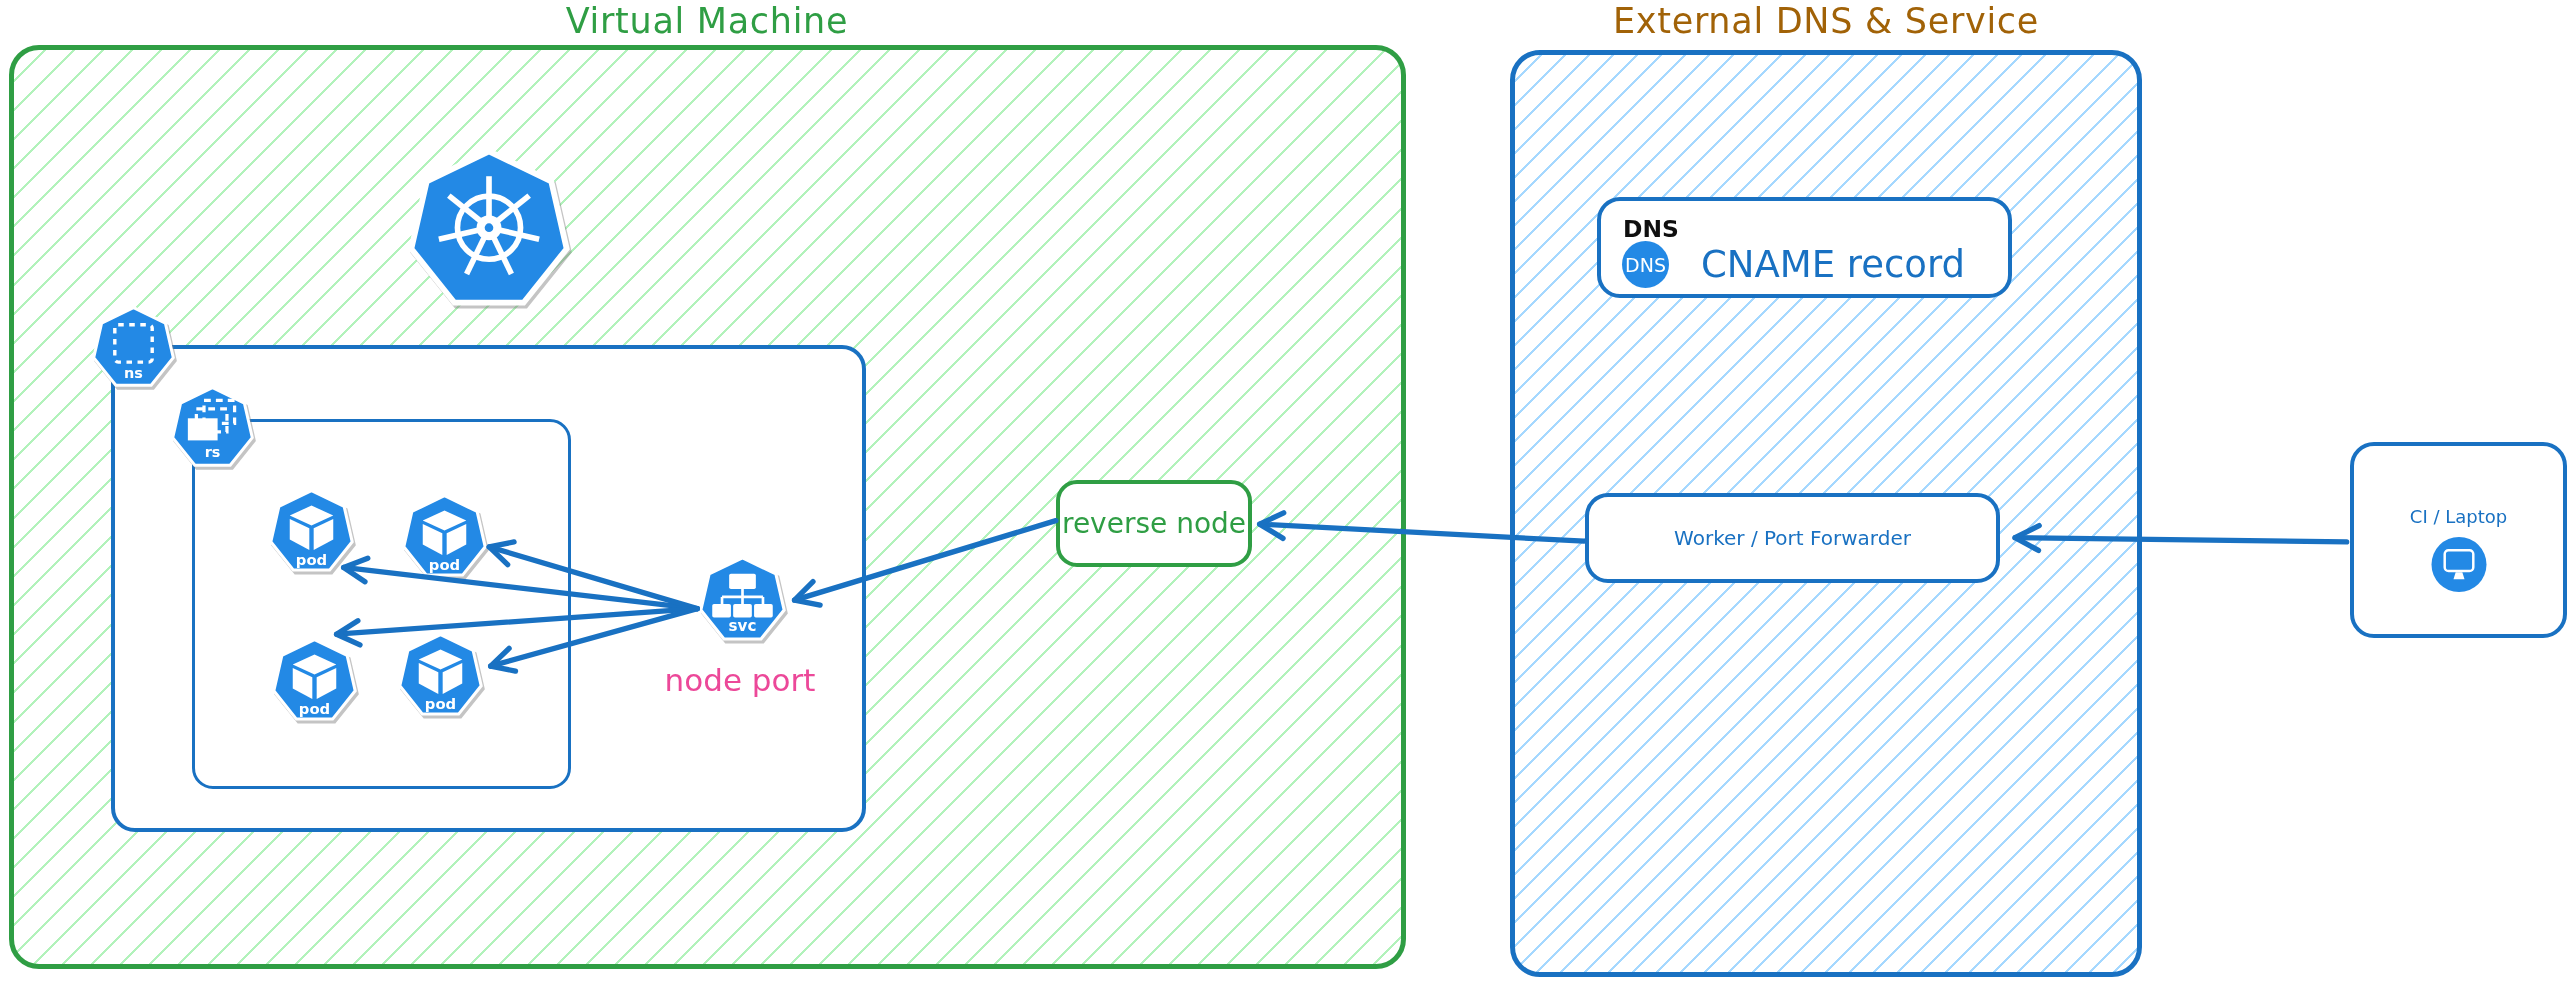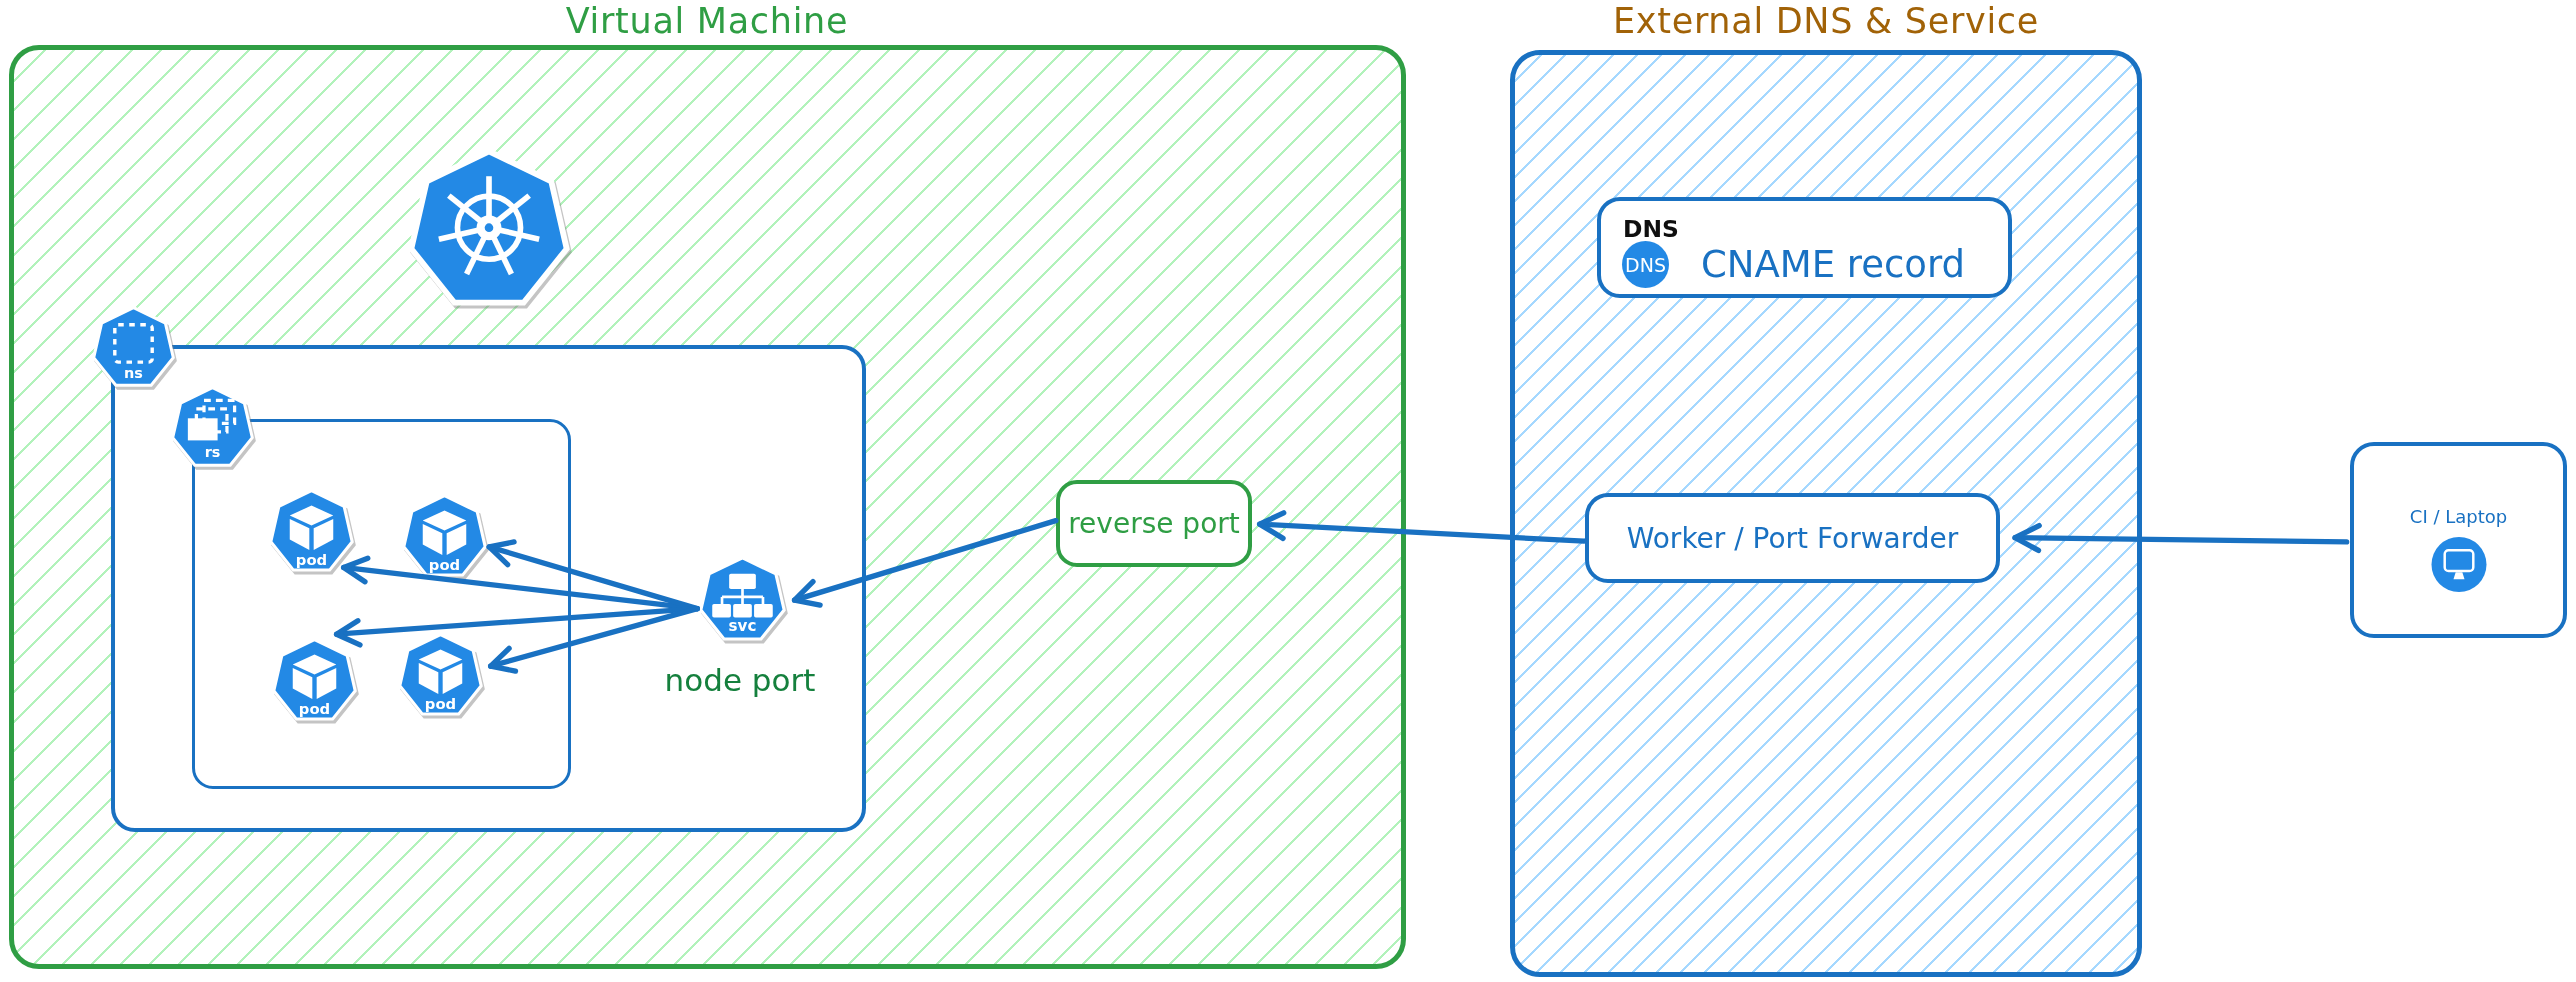--- a/index.html
+++ b/index.html
@@ -27,21 +27,21 @@
   
   .white-box { position:absolute; background:#ffffff; }
   .ns-box  { left:111px; top:345px; width:755px; height:487px; border:4.3px solid #1971c2; border-radius:24px; }
   .rs-box  { left:192px; top:419px; width:379px;  height:370px; border:3.6px solid #1971c2; border-radius:21px; }
   .rp-box  { left:1056px; top:480px; width:196px; height:87px; border:4.3px solid #2f9e44; border-radius:21px;
              display:flex; align-items:center; justify-content:center; }
   .rp-box span { color:#2f9e44; font-size:28px; white-space:nowrap; }
   .dns-card { left:1585px; top:197px; width:415px; height:101px; border:4.3px solid #1971c2; border-radius:23px;margin-left:12px; }
   .worker-card { left:1585px; top:493px; width:415px; height:90px; border:4.3px solid #1971c2; border-radius:23px;
              display:flex; align-items:center; justify-content:center; }
-  .worker-card span { color:#1971c2; font-size:28px; white-space:nowrap; }
+  .worker-card span { color:#1971c2; font-size:20px; white-space:nowrap; }
   .ci-box { left:2350px; top:442px; width:217px; height:196px; border:4.3px solid #1971c2; border-radius:24px; }
   .ci-label { position:absolute; left:0; top:60px; width:100%; text-align:center;
               color:#1971c2; font-size:18px; white-space:nowrap; }
 
   
   .dns-header { position:absolute; left:22px; top:14px; color:#0f0f0f; font-size:23.4px; font-weight:600; }
   .dns-circle { position:absolute; left:21px; top:40px; width:47px; height:47px; border-radius:50%;
                 background:#2389e5; display:flex; align-items:center; justify-content:center;
                 color:#ffffff; font-size:19px; }
   .dns-record { position:absolute; left:78px; right:21px; top:40px; height:47px;
@@ -55,21 +55,21 @@
   
   .hepticon { position:absolute; overflow:visible;
               filter:drop-shadow(2.8px 3.6px 0px rgba(125,125,125,0.45)); }
   .hept { fill:#2389e5; stroke:#ffffff; stroke-width:3.5; }
   .glyph-stroke { stroke:#ffffff; fill:none; }
   .glyph-fill   { fill:#ffffff; }
   .icon-label { fill:#ffffff; font-size:17px; text-anchor:middle;
                 font-family:"DejaVu Sans", sans-serif; font-weight:600; }
 
   .node-port { left:623px; top:662px; width:234px; text-align:center;
-               color:#15803d; font-size:31px; white-space:nowrap; }
+               color:#ec4899; font-size:31px; white-space:nowrap; }
 
   
   .arrows { position:absolute; left:0; top:0; width:2576px; height:983px; pointer-events:none; }
   .arrow  { stroke:#1971c2; stroke-width:7.5; fill:none; stroke-linecap:round; stroke-linejoin:round; }
 </style>
 </head>
 <body>
 
 <div class="region vm-box"></div>
 <div class="region ext-box"></div>
@@ -150,21 +150,21 @@
   </g>
   <rect x="16" y="54" width="21" height="15" rx="2" class="glyph-fill"></rect>
   <rect x="39.5" y="54" width="21" height="15" rx="2" class="glyph-fill"></rect>
   <rect x="63" y="54" width="21" height="15" rx="2" class="glyph-fill"></rect>
   <text x="50" y="84" class="icon-label">svc</text>
 </svg>
 
 <div class="abs node-port">node port</div>
 
 <div class="white-box rp-box">
-  <span>reverse port</span>
+  <span>reverse node</span>
 </div>
 
 <div class="white-box dns-card">
   <div class="dns-header">DNS</div>
   <div class="dns-circle">
     <span>DNS</span>
   </div>
   <div class="dns-record">CNAME record</div>
 </div>
 

